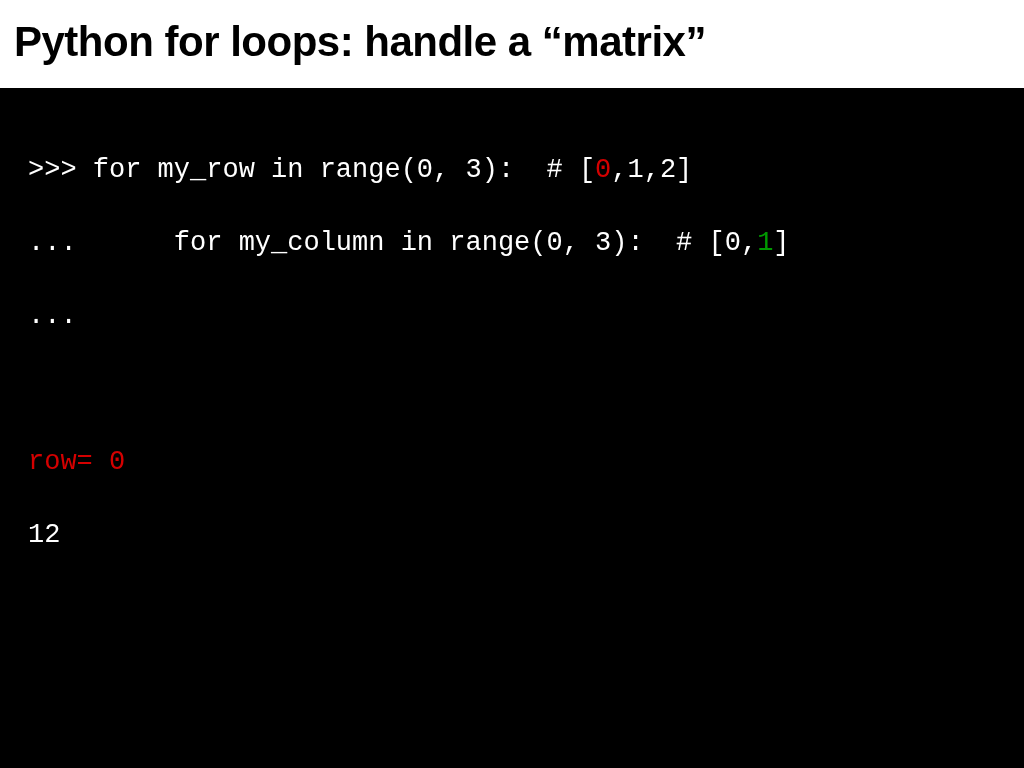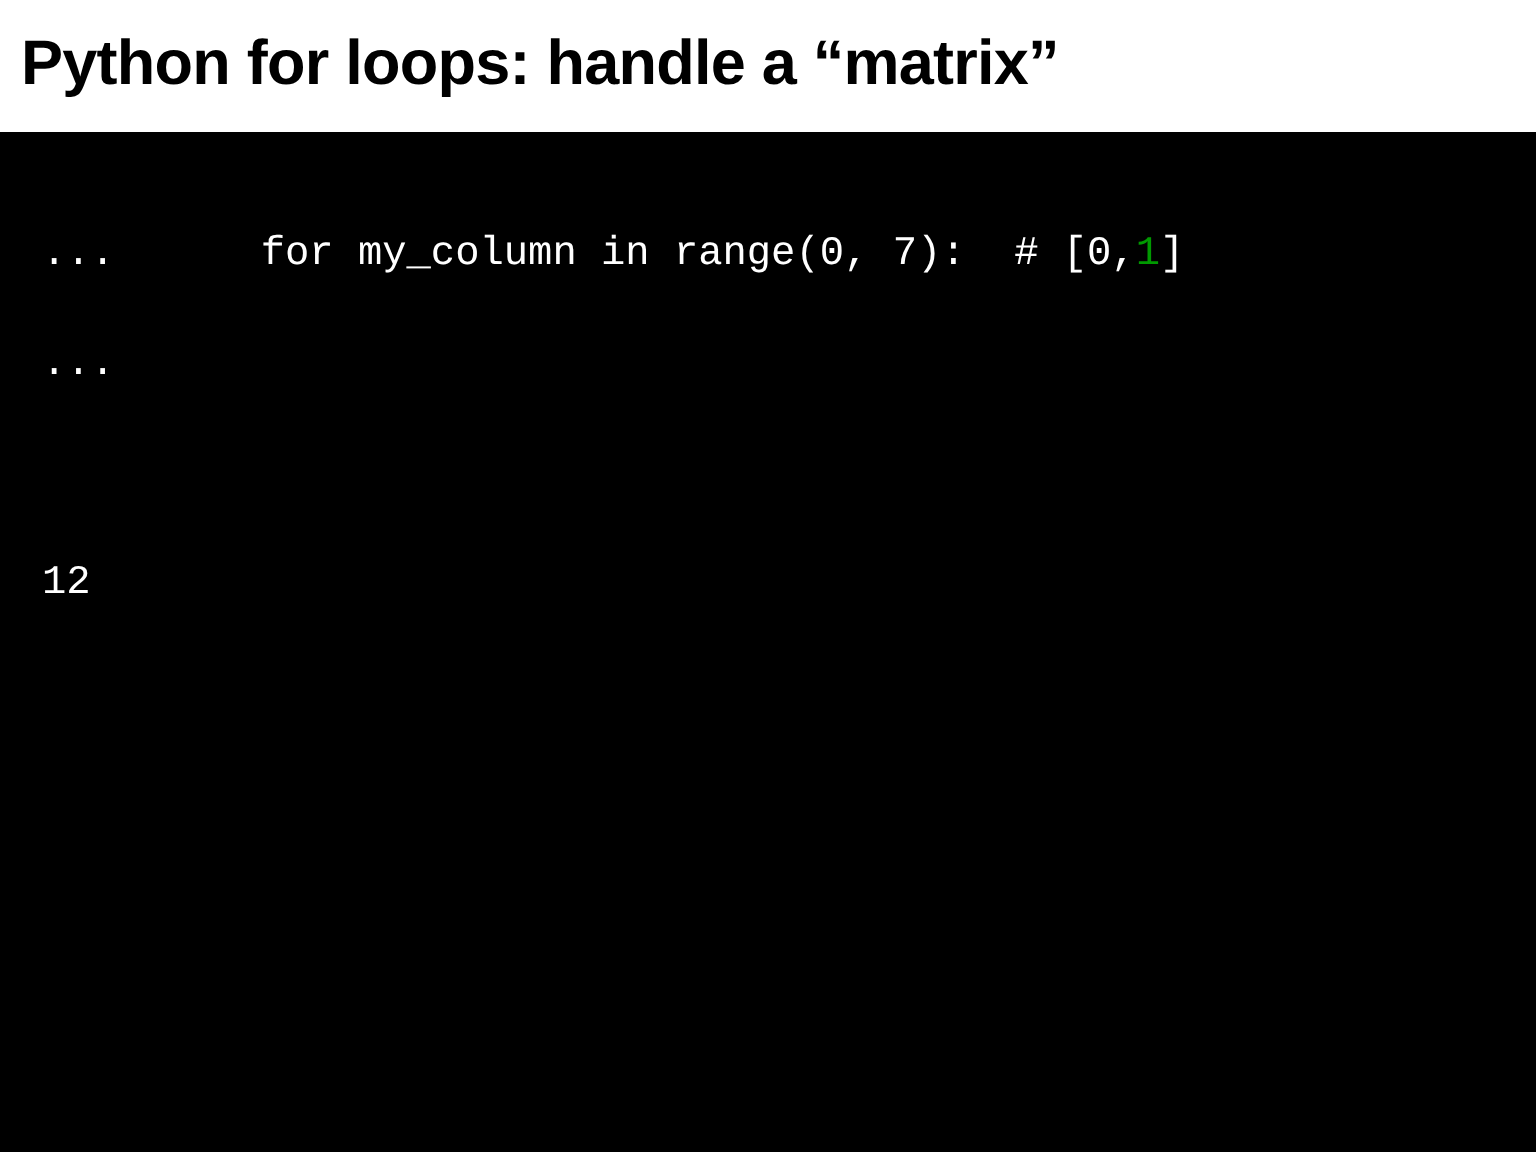--- a/index.html
+++ b/index.html
@@ -37,23 +37,25 @@
   .line { display: block; }
 </style>
 </head>
 <body>
 
 <div class="title-bar">
   <h1>Python for loops: handle a “matrix”</h1>
 </div>
 
 <div class="code-area">
-<span class="line"><span>...      for my_column in range(0, 7):  # [0,</span><span class="green">1</span><span>]</span></span>
+<span class="line"><span>&gt;&gt;&gt; for my_row in range(0, 3):  # [</span><span class="red">0</span><span>,1,2]</span></span>
+<span class="line"><span>...      for my_column in range(0, 3):  # [0,</span><span class="green">1</span><span>]</span></span>
 <span class="line">...</span>
 <div class="blank"></div>
+<span class="line red">row= 0</span>
 <span class="line">12</span>
 
 
 
 
 
 
 
 </div>
 

